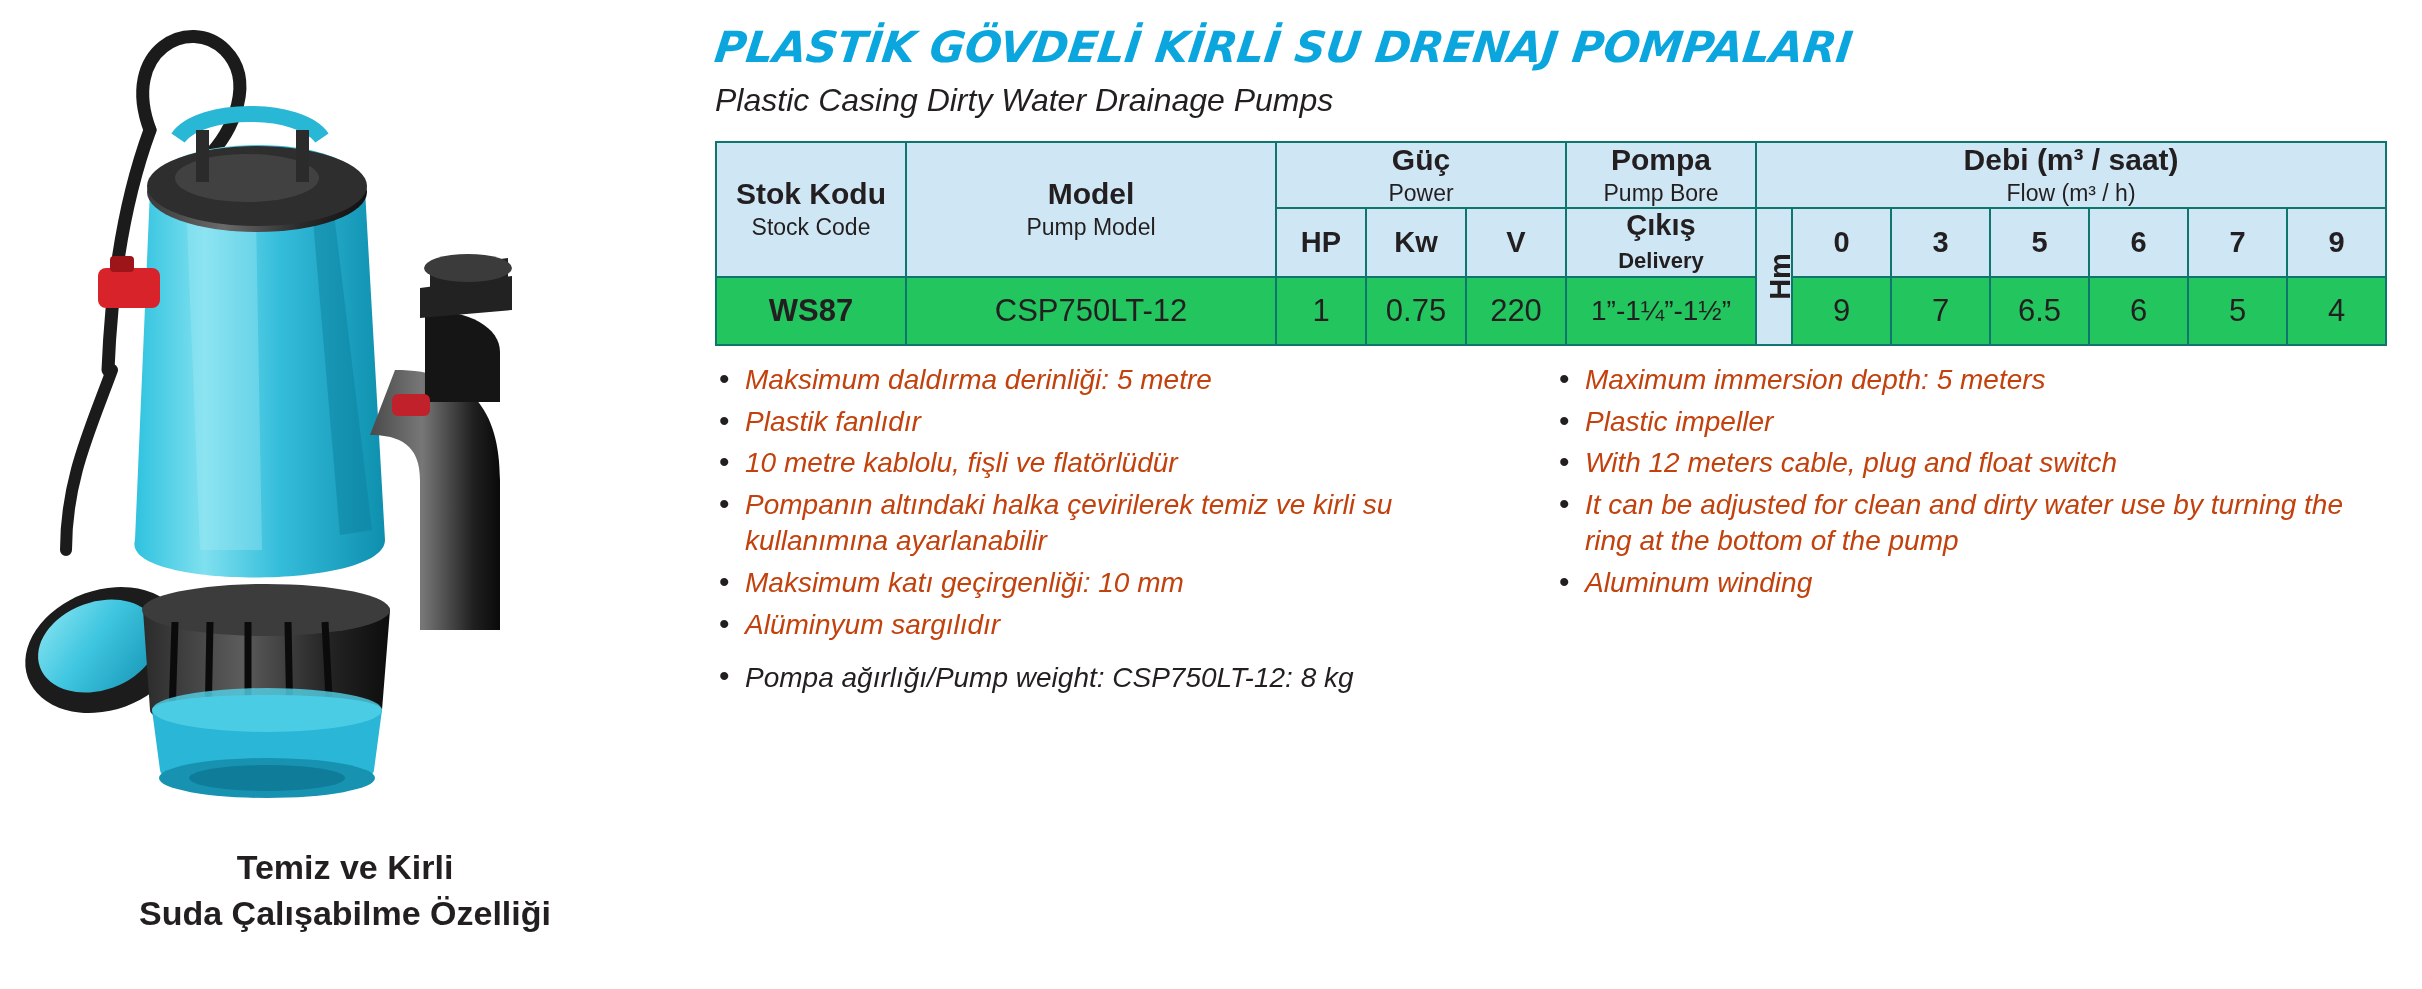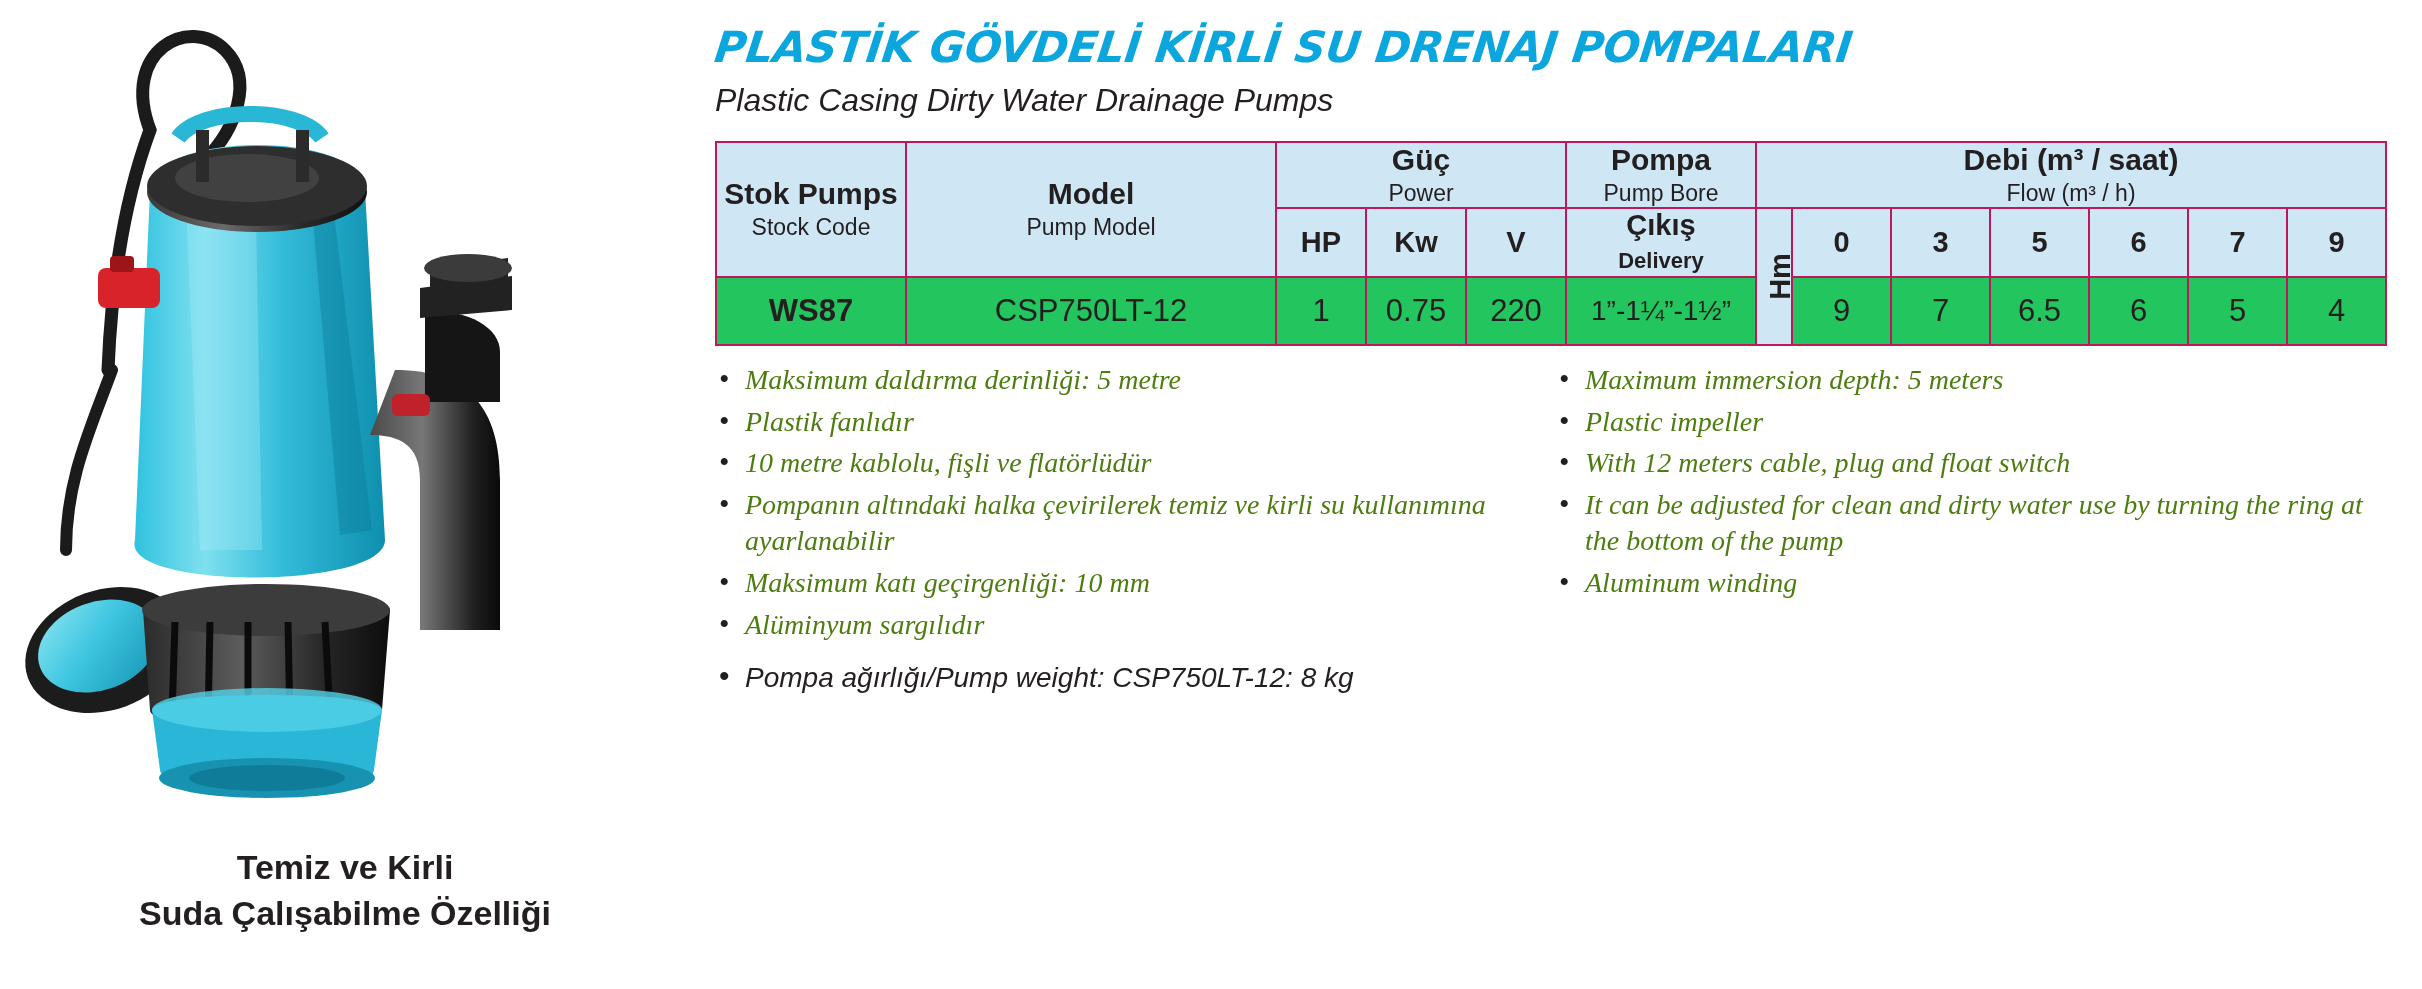--- a/index.html
+++ b/index.html
@@ -73,21 +73,21 @@
   }
 
   
   table.spec {
     margin: 22px 0 0 15px;
     border-collapse: collapse;
     table-layout: fixed;
     width: 1670px;
   }
   table.spec td, table.spec th {
-    border: 2px solid #be185d;
+    border: 2px solid #0f766e;
     text-align: center;
     vertical-align: middle;
     color: #231f20;
     padding: 0;
   }
   .hdr {
     background: #cfe7f5;
   }
   .hdr-main {
     font-size: 30px;
@@ -147,22 +147,21 @@
     margin: 0;
     padding: 0;
   }
   ul.blist li {
     position: relative;
     padding-left: 30px;
     margin-bottom: 6px;
     font-size: 28px;
     font-style: italic;
     line-height: 1.28;
-    color: #4d7c0f;
-    font-family: Liberation Serif, serif;
+    color: #c2410c;
   }
   ul.blist li::before {
     content: "\2022";
     position: absolute;
     left: 4px;
     top: -2px;
     font-size: 30px;
     font-style: normal;
     color: #231f20;
   }
@@ -301,21 +300,21 @@
         <col style="width:99px">
         <col style="width:99px">
         <col style="width:99px">
         <col style="width:99px">
         <col style="width:99px">
         <col style="width:99px">
       </colgroup>
       <tbody>
         <tr>
           <td class="hdr hdr-main" rowspan="2">
-            <span>Stok Pumps</span>
+            <span>Stok Kodu</span>
             <span class="hdr-sub">Stock Code</span>
           </td>
           <td class="hdr hdr-main" rowspan="2">
             <span>Model</span>
             <span class="hdr-sub">Pump Model</span>
           </td>
           <td class="hdr hdr-main" colspan="3">
             <span>Güç</span>
             <span class="hdr-sub">Power</span>
           </td>

